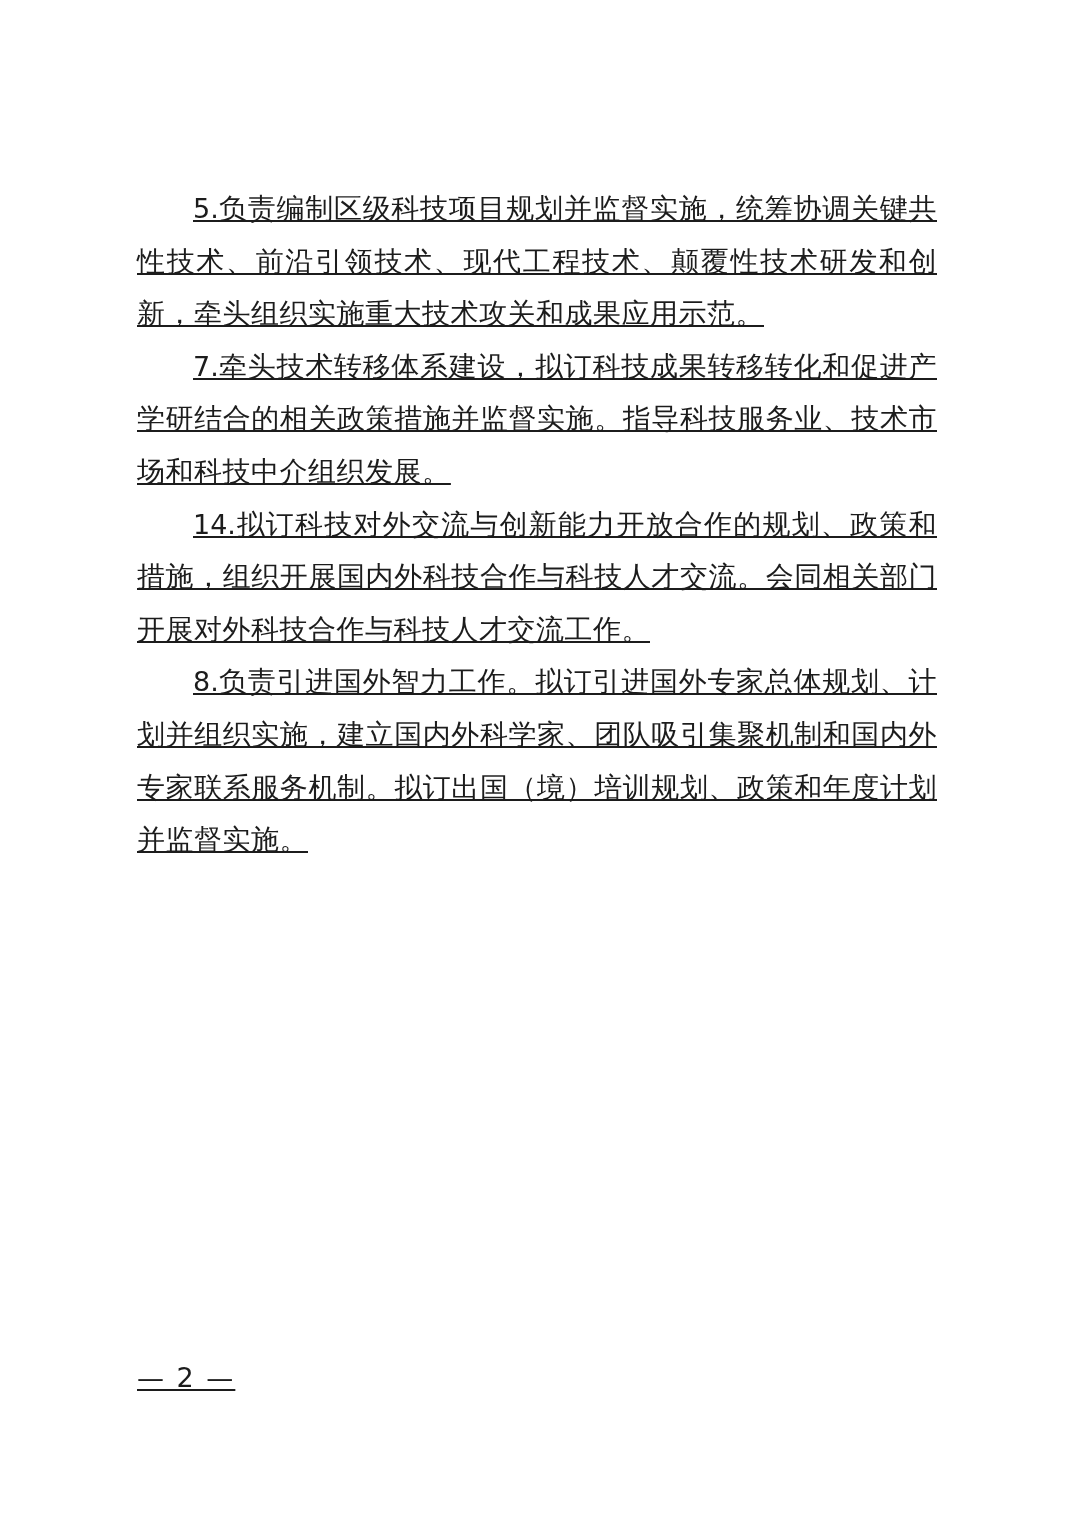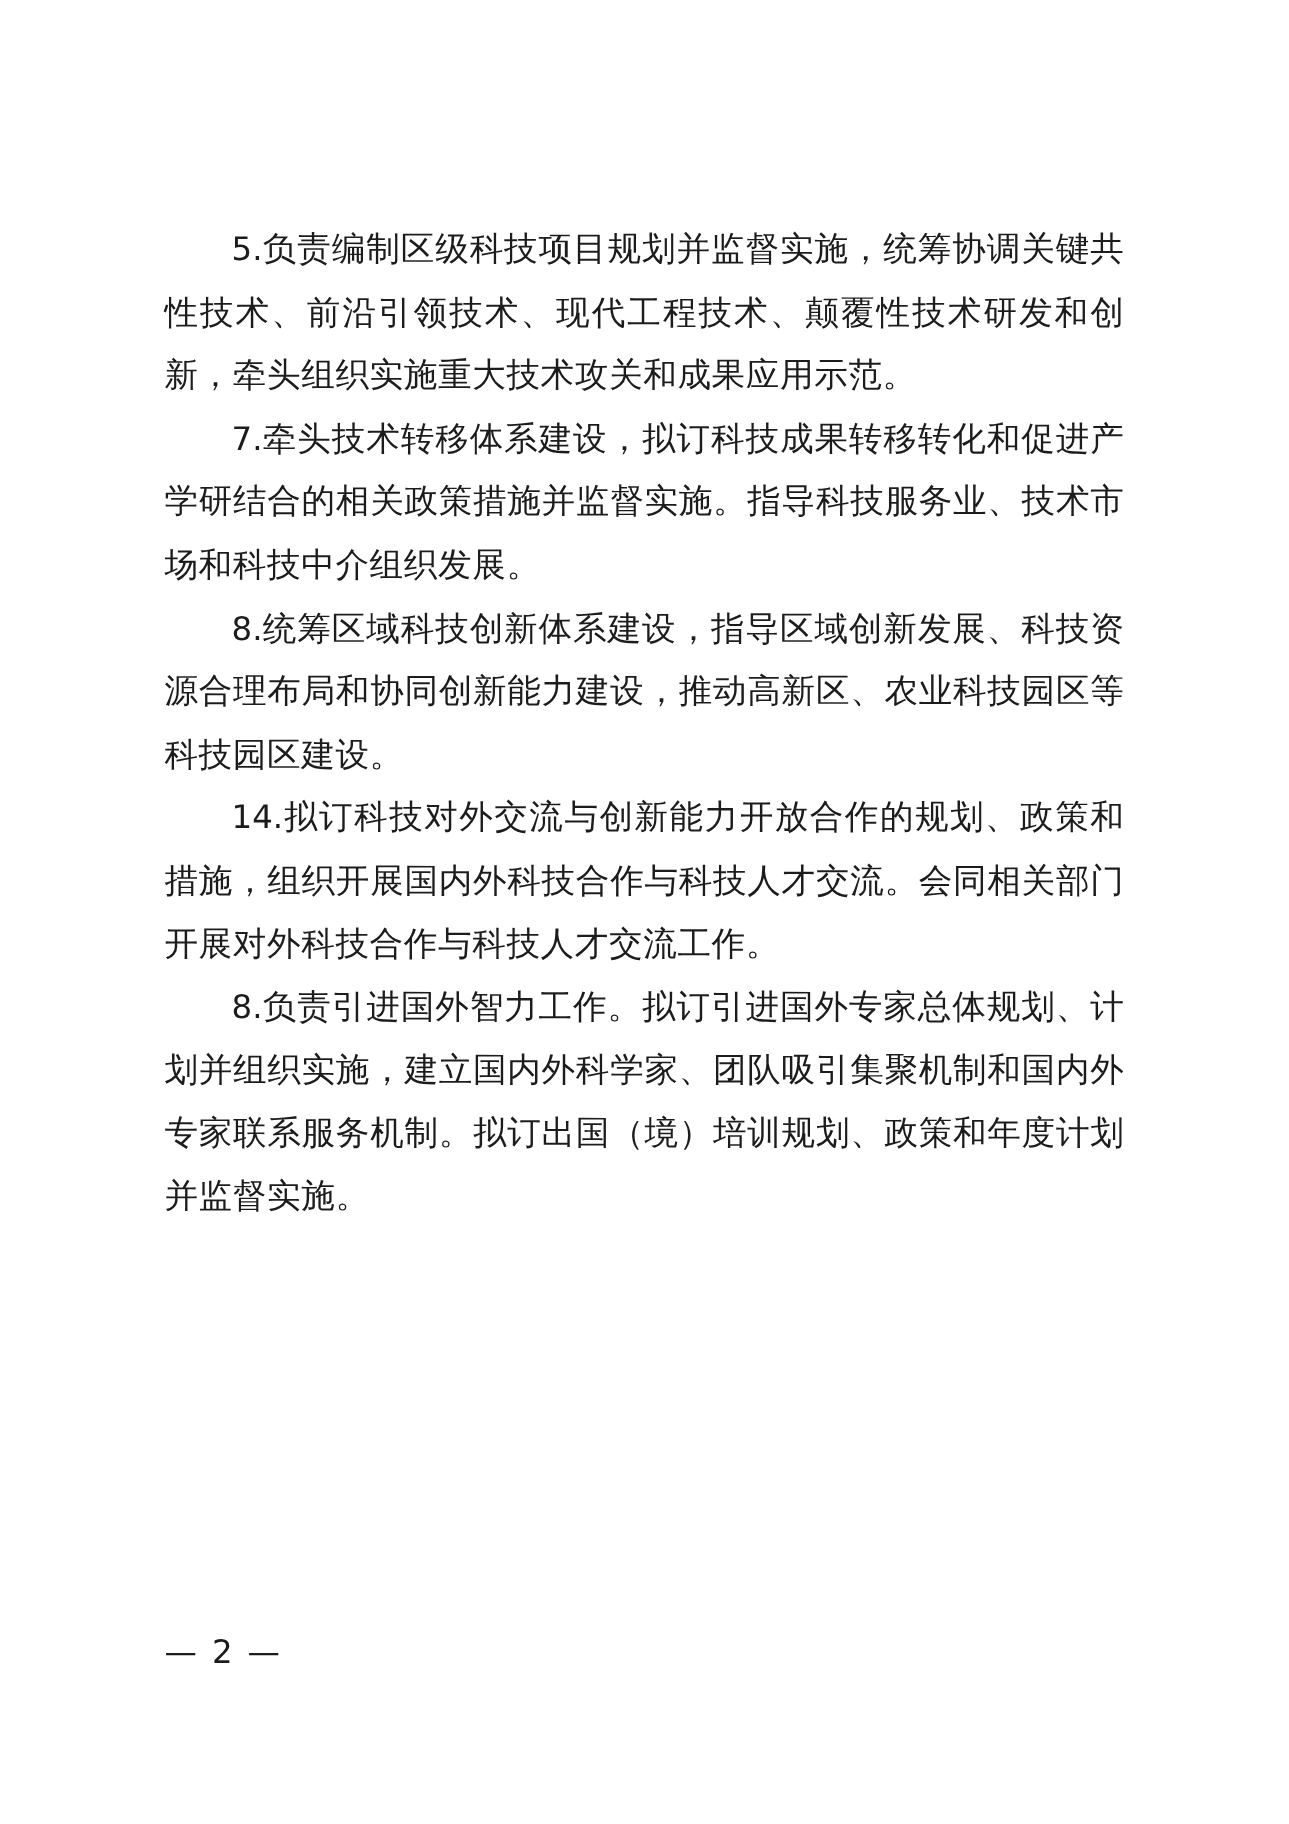--- a/index.html
+++ b/index.html
@@ -1,15 +1,15 @@
 <!DOCTYPE html>
 <html><head>
 <meta charset="utf-8">
 <style>
-  * { margin: 0; padding: 0; box-sizing: border-box; }
+  * { margin: 0; padding: 0; box-sizing: border-box; text-decoration: underline; }
 
   html, body {
     background: #ffffff;
   }
 
   .page {
     position: relative;
     width: 1074px;
     height: 1520px;
     background: #ffffff;
@@ -56,21 +56,20 @@
 
 <div class="page">
 
   <main class="doc-body">
 
     <p class="para"><span class="para-num">5.</span><span class="para-text">负责编制区级科技项目规划并监督实施，统筹协调关键共性技术、前沿引领技术、现代工程技术、颠覆性技术研发和创新，牵头组织实施重大技术攻关和成果应用示范。</span></p>
 
 
     <p class="para"><span class="para-num">7.</span><span class="para-text">牵头技术转移体系建设，拟订科技成果转移转化和促进产学研结合的相关政策措施并监督实施。指导科技服务业、技术市场和科技中介组织发展。</span></p>
 
-    <p class="para"><span class="para-num">8.</span><span class="para-text">统筹区域科技创新体系建设，指导区域创新发展、科技资源合理布局和协同创新能力建设，推动高新区、农业科技园区等科技园区建设。</span></p>
 
 
     <p class="para"><span class="para-num">14.</span><span class="para-text">拟订科技对外交流与创新能力开放合作的规划、政策和措施，组织开展国内外科技合作与科技人才交流。会同相关部门开展对外科技合作与科技人才交流工作。</span></p>
 
     <p class="para"><span class="para-num">8.</span><span class="para-text">负责引进国外智力工作。拟订引进国外专家总体规划、计划并组织实施，建立国内外科学家、团队吸引集聚机制和国内外专家联系服务机制。拟订出国（境）培训规划、政策和年度计划并监督实施。</span></p>
 
   </main>
 
   <footer class="page-footer">— 2 —</footer>
 

